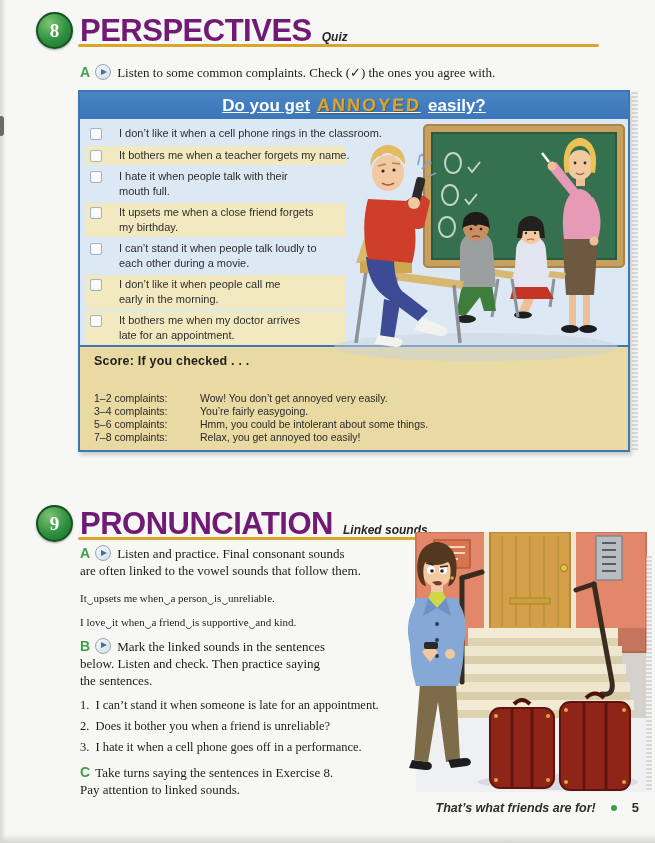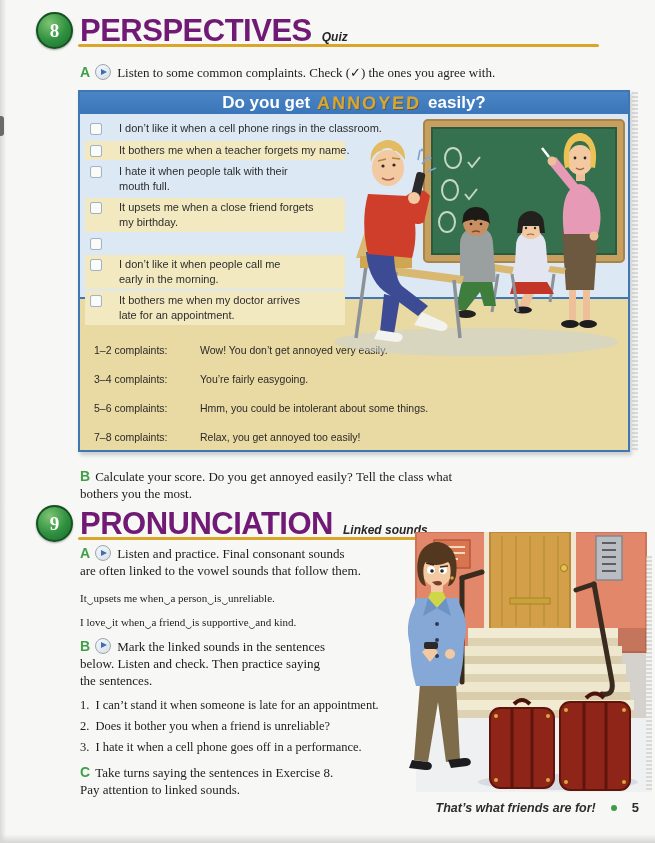--- a/index.html
+++ b/index.html
@@ -30,36 +30,36 @@
           font-style:normal;margin-right:5px;}
   .play{display:inline-block;width:14px;height:14px;border-radius:50%;vertical-align:-3px;margin-right:6px;
         background:linear-gradient(145deg,#f6f9fb,#d8dfe5);border:1px solid #9aa6b0;position:relative;}
   .play::after{content:'';position:absolute;left:5px;top:3.5px;border-left:6px solid #3a6fb5;
         border-top:3.5px solid transparent;border-bottom:3.5px solid transparent;}
 
   
   .quiz{left:78px;top:90px;width:552px;height:362px;border:2px solid #3f77b4;box-sizing:border-box;
         display:flex;flex-direction:column;box-shadow:2px 3px 4px rgba(0,0,0,.18);}
   .quiz-title{height:30px;background:linear-gradient(#4a86c6,#3a76b8);display:flex;align-items:center;justify-content:center;
-        color:#fff;font-weight:800;font-size:17px;gap:7px;}
+        color:#fff;font-weight:800;font-size:17px;gap:7px;text-decoration:underline;}
   .annoyed{color:#dca62c;font-weight:800;letter-spacing:2px;font-size:18px;
         text-shadow:1px 1px 0 rgba(96,62,0,.45);transform:skewX(-3deg);display:inline-block;}
   .quiz-body{position:relative;height:248px;background:#dce8f4;}
   .quiz-items{position:absolute;left:8px;top:5px;width:350px;list-style:none;margin:0;padding:0;}
   .quiz-item{position:relative;display:flex;gap:17px;padding:2px 2px 3px 2px;margin-bottom:2px;
         font-size:11px;line-height:1.32;color:#2d2d2d;}
   .quiz-item.hl::before{content:'';position:absolute;left:-3px;top:0;bottom:0;width:260px;
         background:#f3e9c0;border-radius:1px;}
   .quiz-item>*{position:relative;}
   .cbx{flex:0 0 auto;width:10px;height:10px;margin-top:2px;background:#fbfbf8;
         border:1.5px solid #9fb4cc;border-radius:2px;box-shadow:inset 0 0 1px rgba(0,0,0,.15);}
   .quiz-item .it{white-space:pre-line;}
   .quiz-score{flex:1;background:#e9d9a2;border-top:2px solid #3f77b4;padding:7px 14px;box-sizing:border-box;}
   .score-head{font-weight:800;font-size:12.5px;color:#1f1f1f;margin-bottom:3px;letter-spacing:.2px;}
-  .score-grid{display:grid;grid-template-columns:106px 1fr;row-gap:17px;font-size:10.5px;color:#2a2a2a;margin-top:24px;}
+  .score-grid{display:grid;grid-template-columns:106px 1fr;row-gap:1px;font-size:10.5px;color:#2a2a2a;margin-top:24px;}
 
   
   .linked{font-family:"Liberation Serif","DejaVu Serif",serif;font-size:11px;color:#1c1c1c;}
 
   .sent{display:flex;gap:6px;font-family:"Liberation Serif","DejaVu Serif",serif;
         font-size:12.5px;color:#1c1c1c;margin-bottom:6px;white-space:nowrap;}
 
   .footer{position:absolute;top:800px;right:16px;display:flex;align-items:center;gap:15px;
         font-style:italic;font-weight:800;font-size:12.5px;color:#2d2d2d;}
   .dot{width:6px;height:6px;border-radius:50%;background:#3f9b47;}
@@ -108,20 +108,22 @@
             <span class="it">I hate it when people talk with their
 mouth full.</span>
           </li>
         <li class="quiz-item hl">
             <span class="cbx"></span>
             <span class="it">It upsets me when a close friend forgets
 my birthday.</span>
           </li>
         <li class="quiz-item">
             <span class="cbx"></span>
+            <span class="it">I can’t stand it when people talk loudly to
+each other during a movie.</span>
           </li>
         <li class="quiz-item hl">
             <span class="cbx"></span>
             <span class="it">I don’t like it when people call me
 early in the morning.</span>
           </li>
         <li class="quiz-item hl">
             <span class="cbx"></span>
             <span class="it">It bothers me when my doctor arrives
 late for an appointment.</span>
@@ -230,24 +232,20 @@
         <span>3–4 complaints:</span>
         <span>You’re fairly easygoing.</span>
         <span>5–6 complaints:</span>
         <span>Hmm, you could be intolerant about some things.</span>
         <span>7–8 complaints:</span>
         <span>Relax, you get annoyed too easily!</span>
       </div>
     </div>
   </div>
 
-  <p class="abs ex" style="left:80px;top:454px;width:500px;">
-    <span class="letter">B</span><span class="txt">Calculate your score. Do you get annoyed easily? Tell the class what
-bothers you the most.</span>
-  </p>
 
   <div class="abs badge" style="left:36px;top:505px;">
     <span>9</span>
   </div>
   <div class="abs" style="left:80px;top:506px;display:flex;align-items:baseline;">
     <span class="sec-title">PRONUNCIATION</span>
     <span class="sec-sub">Linked sounds</span>
   </div>
   <div class="abs gold-rule" style="left:78px;top:537px;width:521px;"></div>
 

